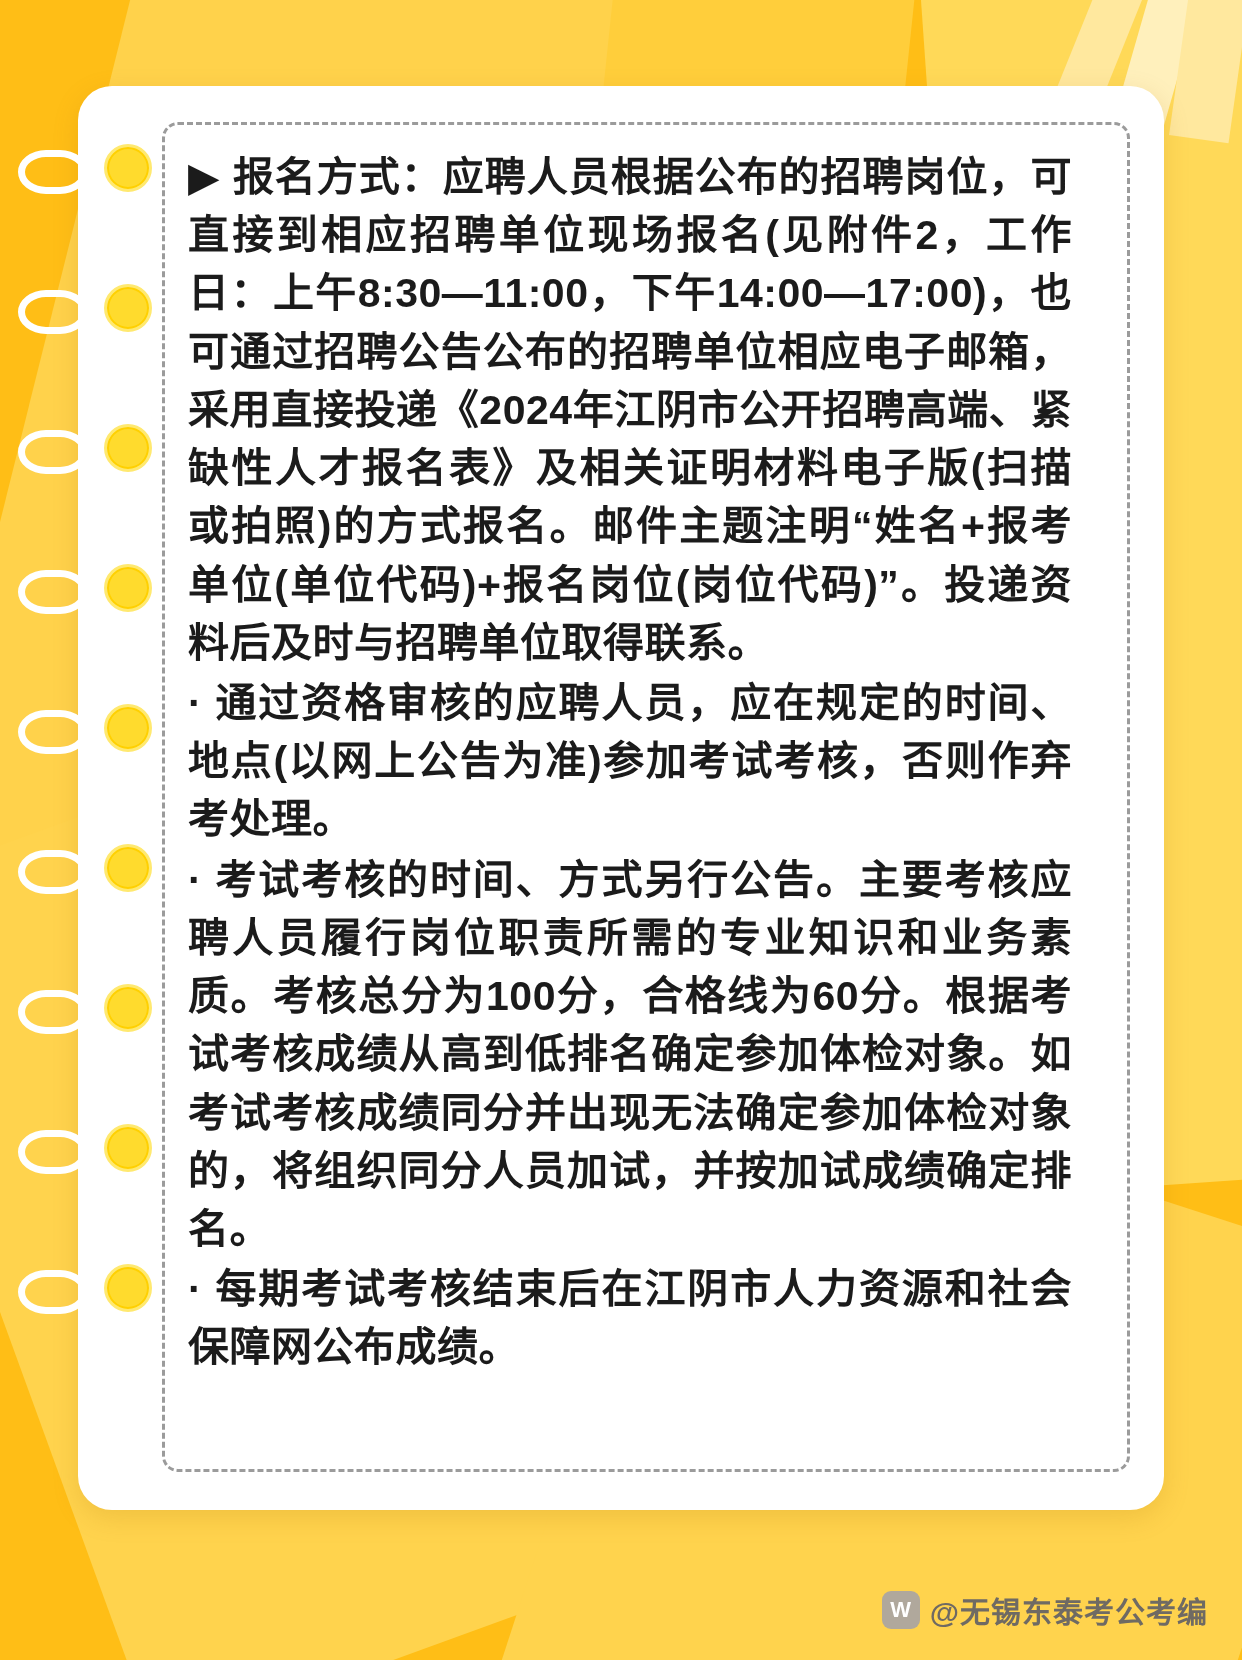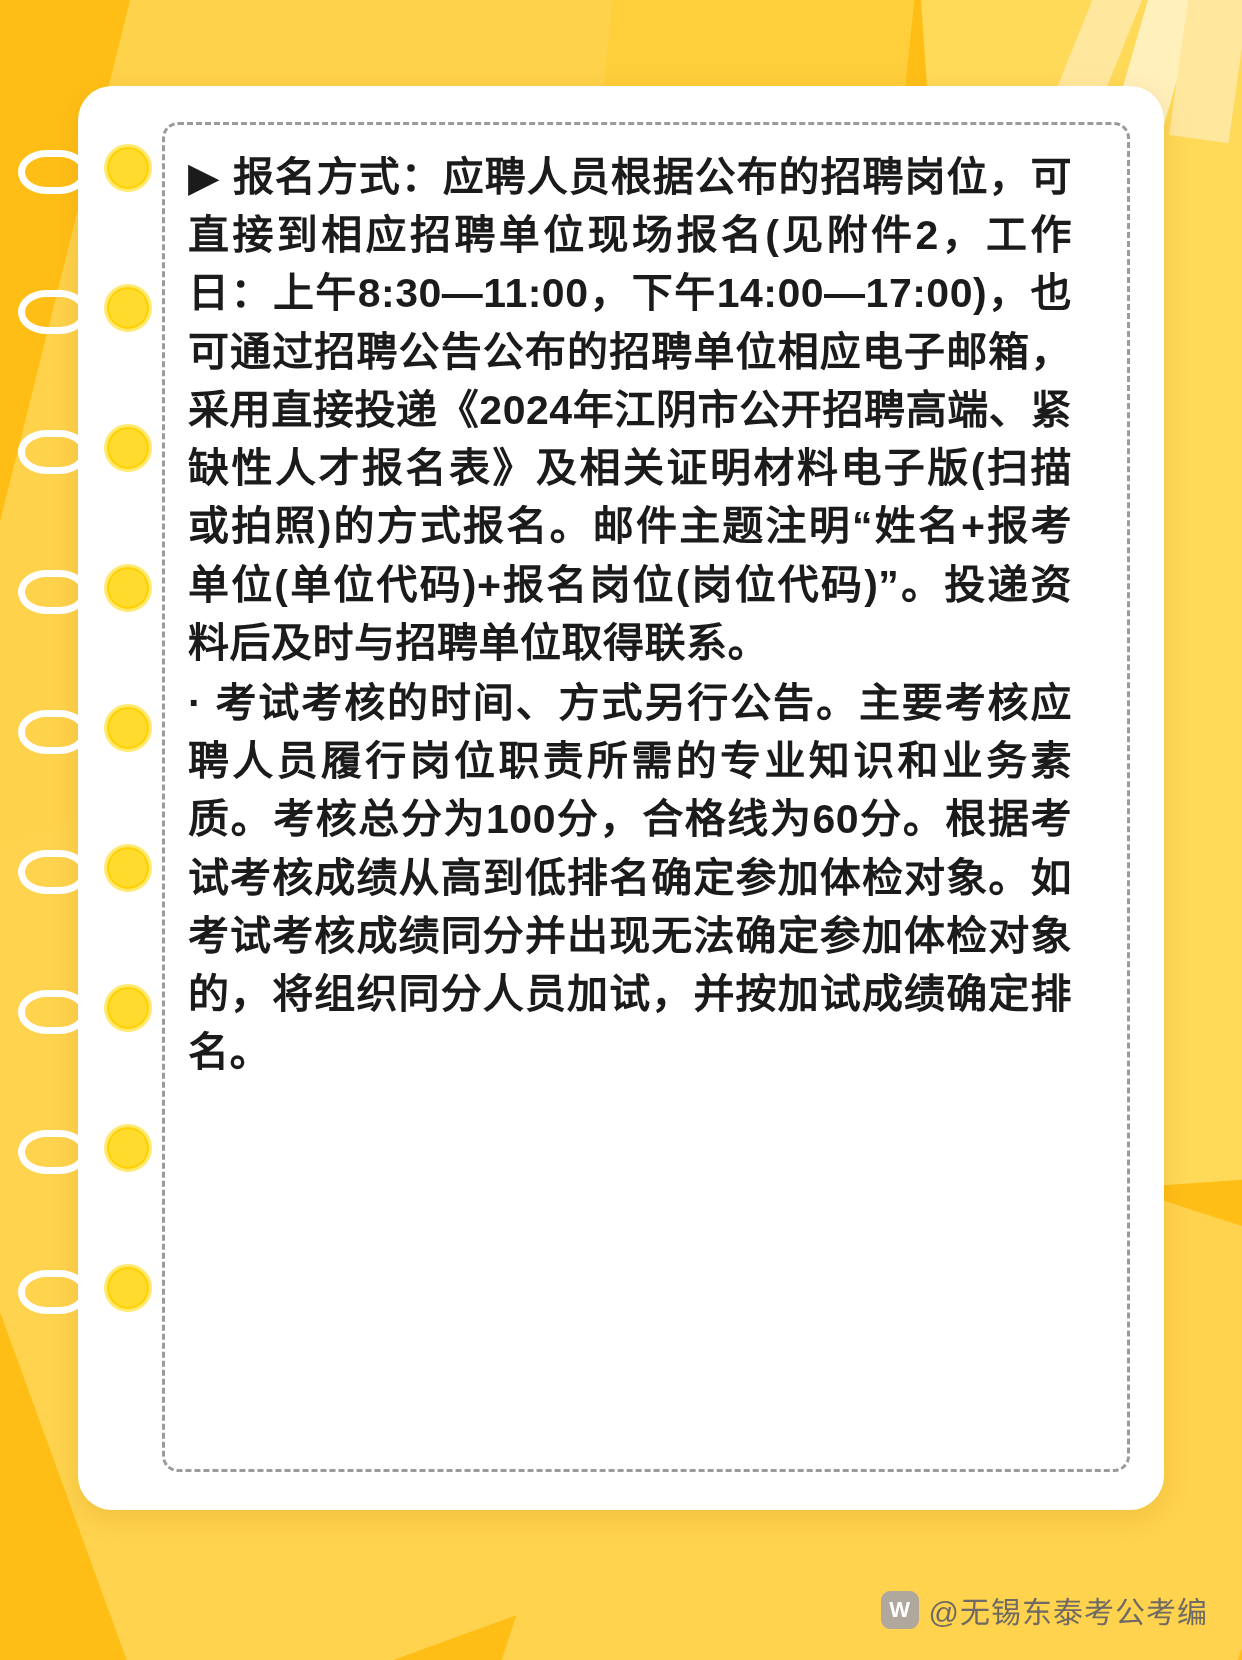--- a/index.html
+++ b/index.html
@@ -176,21 +176,21 @@
     background: #B0A89C;
     color: #ffffff;
     font-size: 22px;
     line-height: 38px;
     text-align: center;
     font-weight: 700;
   }
   .credit-name {
     font-size: 30px;
     color: #6f6a63;
-    font-weight: 400;
+    font-weight: 700;
     letter-spacing: 1px;
   }
 </style>
 </head>
 <body>
 
 <div class="bg-wrap">
   <div class="ray r1"></div>
   <div class="ray r2"></div>
   <div class="ray r3"></div>
@@ -219,20 +219,22 @@
     <div class="ring" style="top: 980px;"></div>
     <div class="ring-dot" style="top: 974px;"></div>
     <div class="ring" style="top: 1120px;"></div>
     <div class="ring-dot" style="top: 1114px;"></div>
   </div>
 
 <div class="card">
   <div class="dashed-frame"></div>
   <div class="content">
     <p class="para heading">▶ 报名方式：应聘人员根据公布的招聘岗位，可直接到相应招聘单位现场报名(见附件2，工作日：上午8:30―11:00，下午14:00―17:00)，也可通过招聘公告公布的招聘单位相应电子邮箱，采用直接投递《2024年江阴市公开招聘高端、紧缺性人才报名表》及相关证明材料电子版(扫描或拍照)的方式报名。邮件主题注明“姓名+报考单位(单位代码)+报名岗位(岗位代码)”。投递资料后及时与招聘单位取得联系。</p>
+    <p class="para">· 通过资格审核的应聘人员，应在规定的时间、地点(以网上公告为准)参加考试考核，否则作弃考处理。</p>
     <p class="para">· 考试考核的时间、方式另行公告。主要考核应聘人员履行岗位职责所需的专业知识和业务素质。考核总分为100分，合格线为60分。根据考试考核成绩从高到低排名确定参加体检对象。如考试考核成绩同分并出现无法确定参加体检对象的，将组织同分人员加试，并按加试成绩确定排名。</p>
+    <p class="para">· 每期考试考核结束后在江阴市人力资源和社会保障网公布成绩。</p>
   </div>
 </div>
 
 <div class="credit">
   <span class="weibo-logo">W</span>
   <span class="credit-name">@无锡东泰考公考编</span>
 </div>
 
 </body></html>

